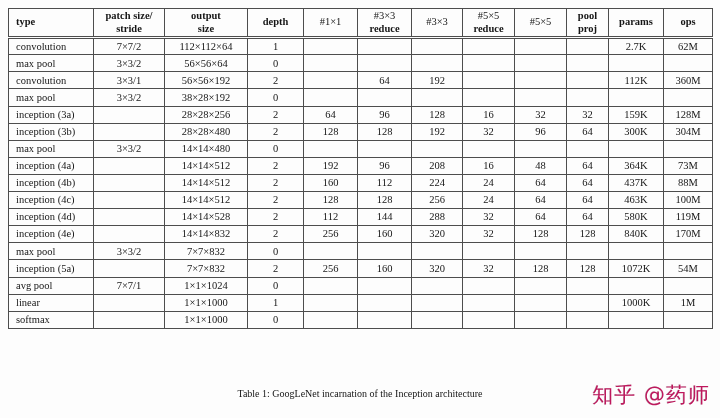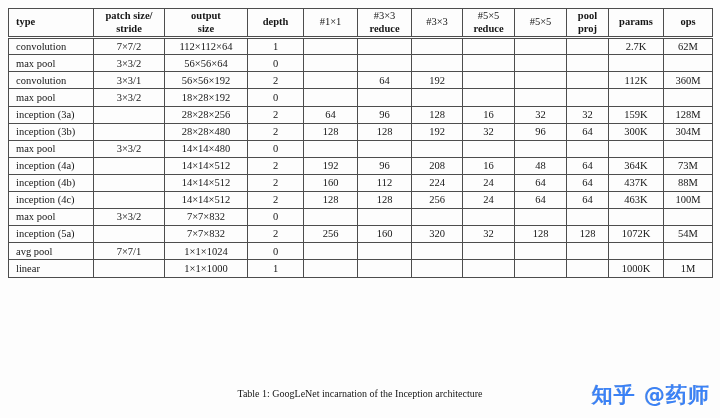--- a/index.html
+++ b/index.html
@@ -33,22 +33,22 @@
   .hline.nb { font-weight: normal; }
   .hline.b { font-weight: bold; }
 
   .caption {
     position: absolute; left: 0; top: 388px; width: 720px;
     text-align: center; font-size: 10px; color: #141414;
     font-family: "Liberation Serif", serif;
   }
   .watermark {
     position: absolute; right: 10px; top: 381px;
-    font-size: 21px; font-weight: bold;
-    color: #3b82f6;
+    font-size: 21px; font-weight: normal;
+    color: #be185d;
     text-shadow: 1px 1px 0 #ffffff, -0.5px -0.5px 0 #c4c4c4;
     font-family: "DejaVu Sans", sans-serif;
     letter-spacing: 1px;
     pointer-events: none;
   }
 </style>
 </head>
 <body>
 
 <div class="page">
@@ -152,21 +152,21 @@
           <td>192</td>
           <td></td>
           <td></td>
           <td></td>
           <td>112K</td>
           <td>360M</td>
         </tr>
         <tr>
           <td class="left">max pool</td>
           <td>3×3/2</td>
-          <td>18×28×192</td>
+          <td>38×28×192</td>
           <td>0</td>
           <td></td>
           <td></td>
           <td></td>
           <td></td>
           <td></td>
           <td></td>
           <td></td>
           <td></td>
         </tr>
@@ -248,20 +248,48 @@
           <td>128</td>
           <td>128</td>
           <td>256</td>
           <td>24</td>
           <td>64</td>
           <td>64</td>
           <td>463K</td>
           <td>100M</td>
         </tr>
         <tr>
+          <td class="left">inception (4d)</td>
+          <td></td>
+          <td>14×14×528</td>
+          <td>2</td>
+          <td>112</td>
+          <td>144</td>
+          <td>288</td>
+          <td>32</td>
+          <td>64</td>
+          <td>64</td>
+          <td>580K</td>
+          <td>119M</td>
+        </tr>
+        <tr>
+          <td class="left">inception (4e)</td>
+          <td></td>
+          <td>14×14×832</td>
+          <td>2</td>
+          <td>256</td>
+          <td>160</td>
+          <td>320</td>
+          <td>32</td>
+          <td>128</td>
+          <td>128</td>
+          <td>840K</td>
+          <td>170M</td>
+        </tr>
+        <tr>
           <td class="left">max pool</td>
           <td>3×3/2</td>
           <td>7×7×832</td>
           <td>0</td>
           <td></td>
           <td></td>
           <td></td>
           <td></td>
           <td></td>
           <td></td>
@@ -303,20 +331,34 @@
           <td>1</td>
           <td></td>
           <td></td>
           <td></td>
           <td></td>
           <td></td>
           <td></td>
           <td>1000K</td>
           <td>1M</td>
         </tr>
+        <tr>
+          <td class="left">softmax</td>
+          <td></td>
+          <td>1×1×1000</td>
+          <td>0</td>
+          <td></td>
+          <td></td>
+          <td></td>
+          <td></td>
+          <td></td>
+          <td></td>
+          <td></td>
+          <td></td>
+        </tr>
       </tbody>
   </table>
 
   <div class="caption">Table 1: GoogLeNet incarnation of the Inception architecture</div>
 
   <div class="watermark">知乎 @药师</div>
 
 </div>
 
 </body></html>

